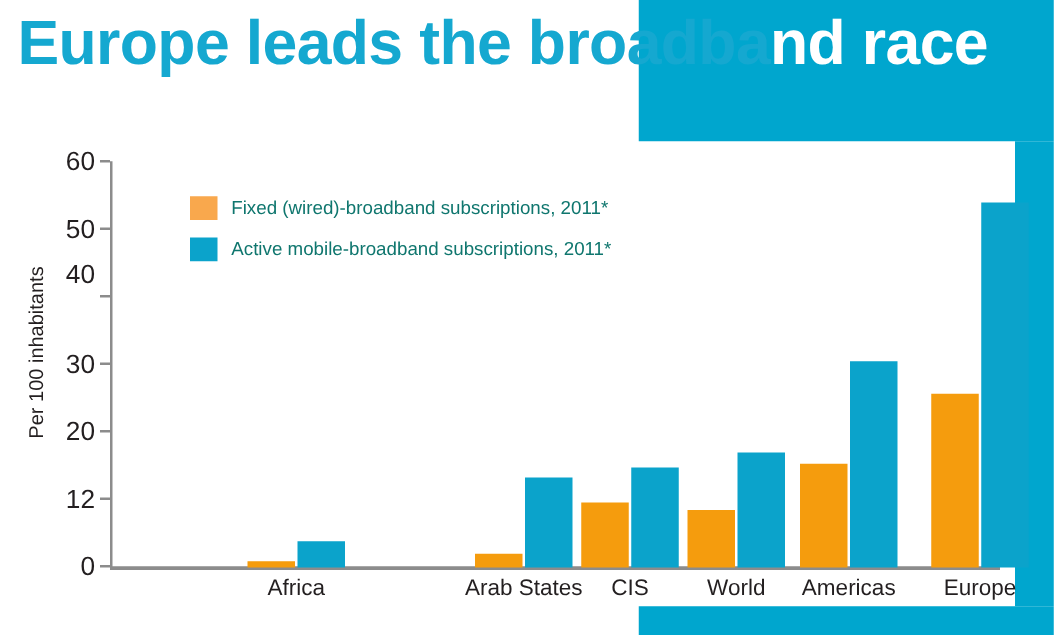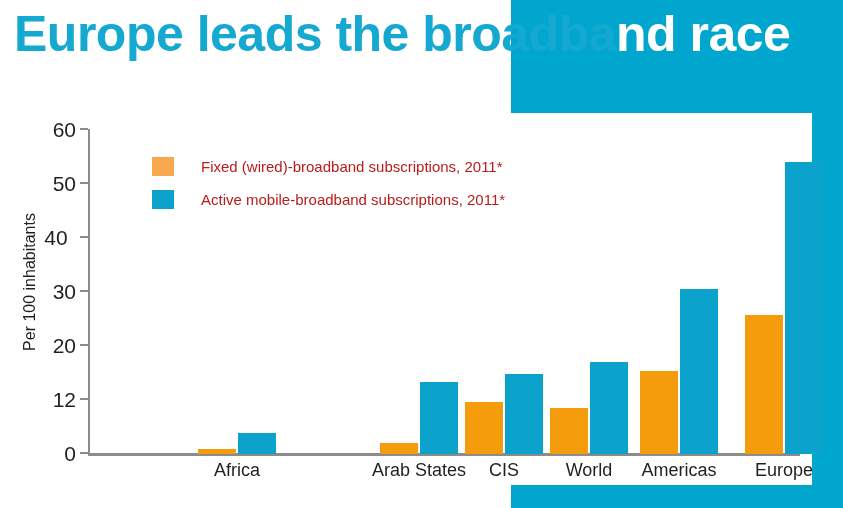--- a/index.html
+++ b/index.html
@@ -68,21 +68,21 @@
   #legend{
     position:absolute;left:152px;top:40px;
   }
   .legend-row{
     display:flex;align-items:center;height:26px;margin-bottom:7px;
   }
   .legend-swatch{
     width:22px;height:19px;margin-right:11px;flex:none;
   }
   .legend-label{
-    font-size:15px;color:#b91c1c;white-space:nowrap;margin-left:16px;
+    font-size:15px;color:#0f766e;white-space:nowrap;
   }
   
   #plot{
     position:absolute;left:90px;top:0;width:710px;height:341px;
   }
   .group{
     position:absolute;bottom:0;height:341px;
   }
   .bar{
     position:absolute;bottom:0;width:38px;
@@ -110,21 +110,21 @@
 
   <div id="y-axis-title-wrap">
     <div id="y-axis-title">Per 100 inhabitants</div>
   </div>
 
   <div id="y-tick-labels">
       <div class="y-tick-label" style="top: 329px;">0</div>
       <div class="y-tick-label" style="top: 275px;">12</div>
       <div class="y-tick-label" style="top: 221px;">20</div>
       <div class="y-tick-label" style="top: 167px;">30</div>
-      <div class="y-tick-label" style="top: 113px; text-align: center;">40</div>
+      <div class="y-tick-label" style="top: 95px;">40</div>
       <div class="y-tick-label" style="top: 59px;">50</div>
       <div class="y-tick-label" style="top: 5px;">60</div>
     </div>
 
   <div id="legend">
       <div class="legend-row">
         <span class="legend-swatch" style="background: rgb(249, 168, 77);"></span>
         <span class="legend-label">Fixed (wired)-broadband subscriptions, 2011*</span>
       </div>
       <div class="legend-row">

